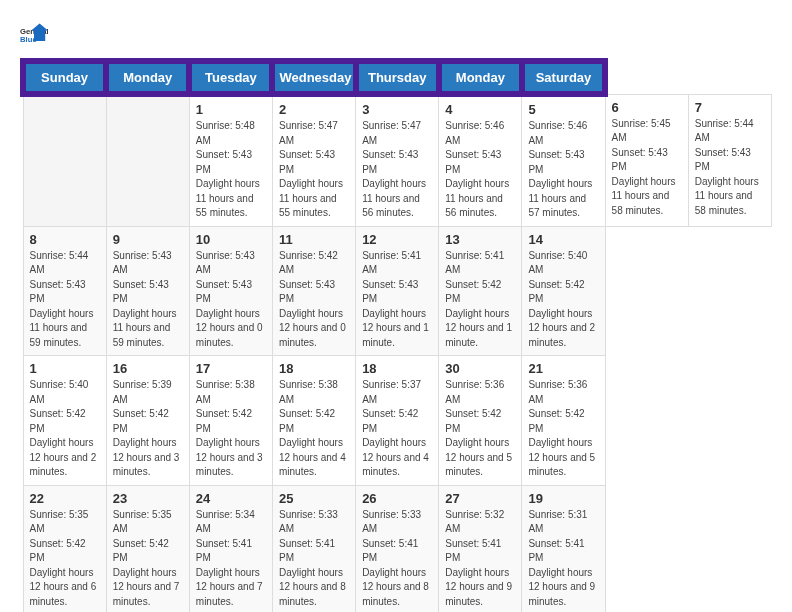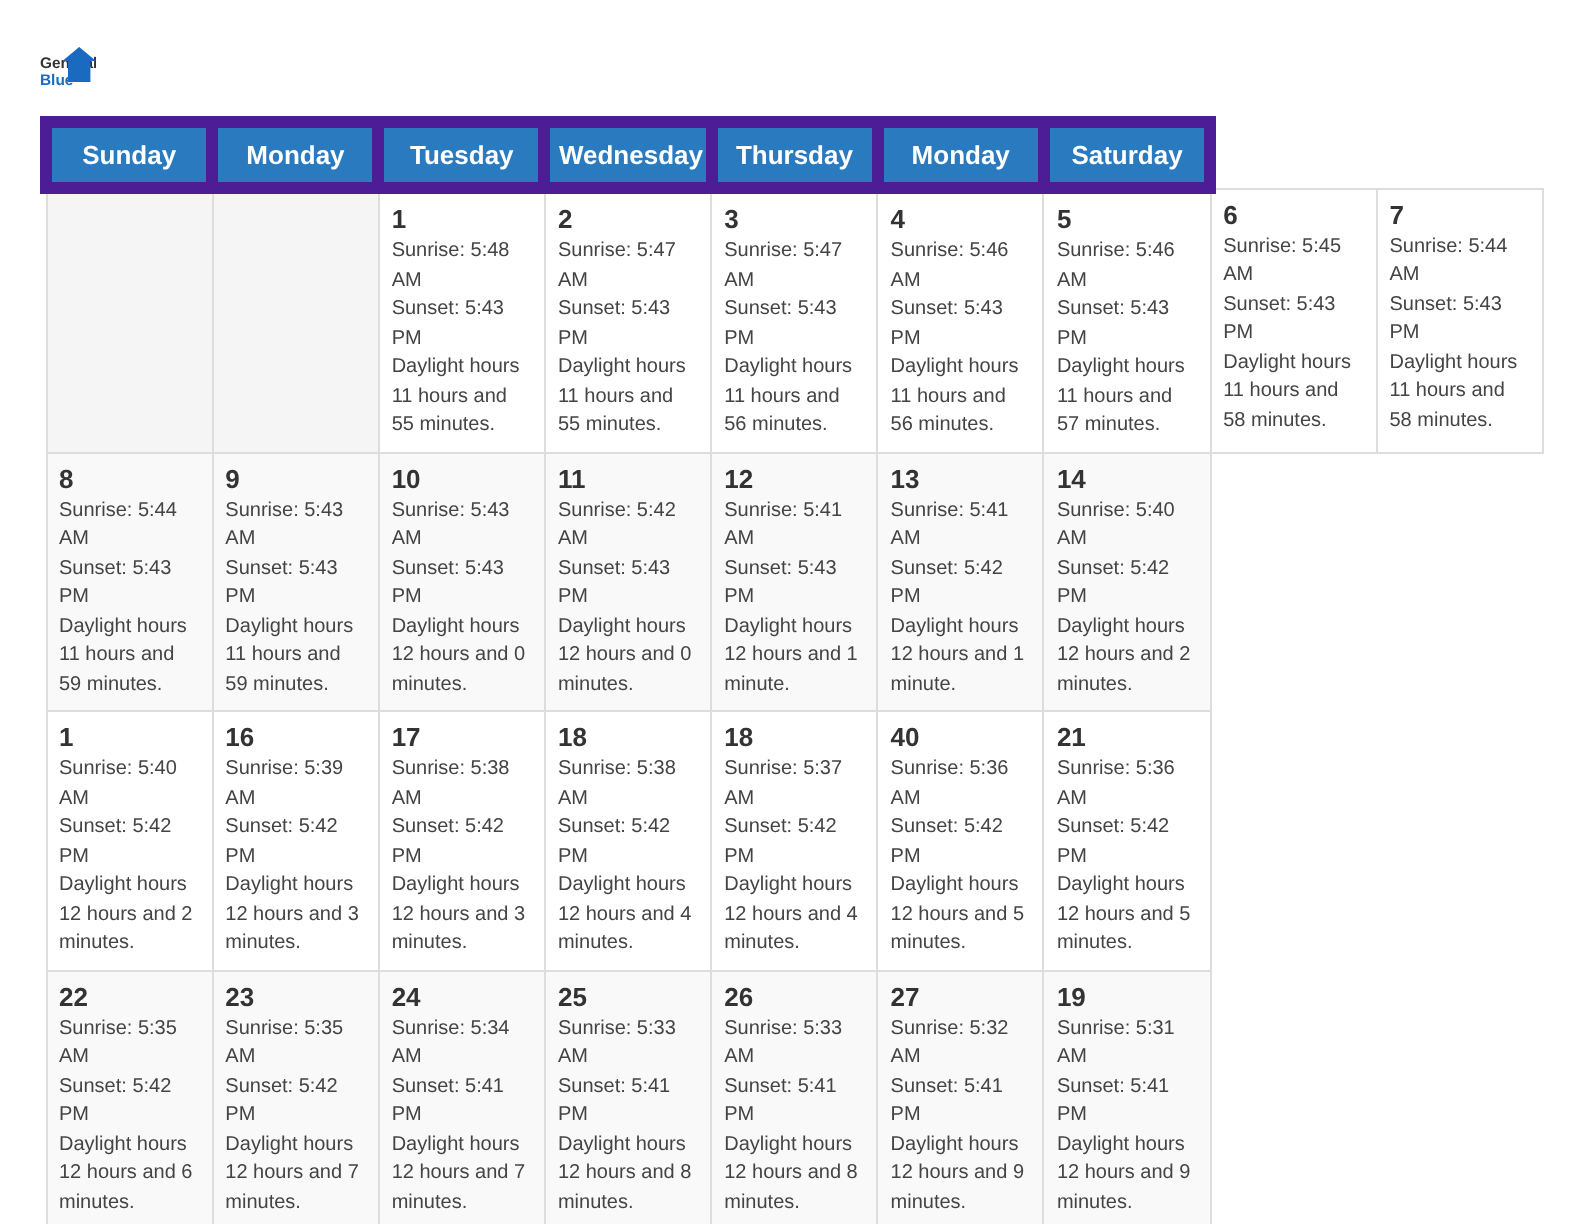--- a/index.html
+++ b/index.html
@@ -184,21 +184,21 @@
         </td>
         <td>
           <span class="day-num">18</span>
           <div class="day-detail">Sunrise: 5:38 AM<br>Sunset: 5:42 PM<br>Daylight hours 12 hours and 4 minutes.</div>
         </td>
         <td>
           <span class="day-num">18</span>
           <div class="day-detail">Sunrise: 5:37 AM<br>Sunset: 5:42 PM<br>Daylight hours 12 hours and 4 minutes.</div>
         </td>
         <td>
-          <span class="day-num">40</span>
+          <span class="day-num">30</span>
           <div class="day-detail">Sunrise: 5:36 AM<br>Sunset: 5:42 PM<br>Daylight hours 12 hours and 5 minutes.</div>
         </td>
         <td>
           <span class="day-num">21</span>
           <div class="day-detail">Sunrise: 5:36 AM<br>Sunset: 5:42 PM<br>Daylight hours 12 hours and 5 minutes.</div>
         </td>
       </tr>
       <tr>
         <td>
           <span class="day-num">22</span>

